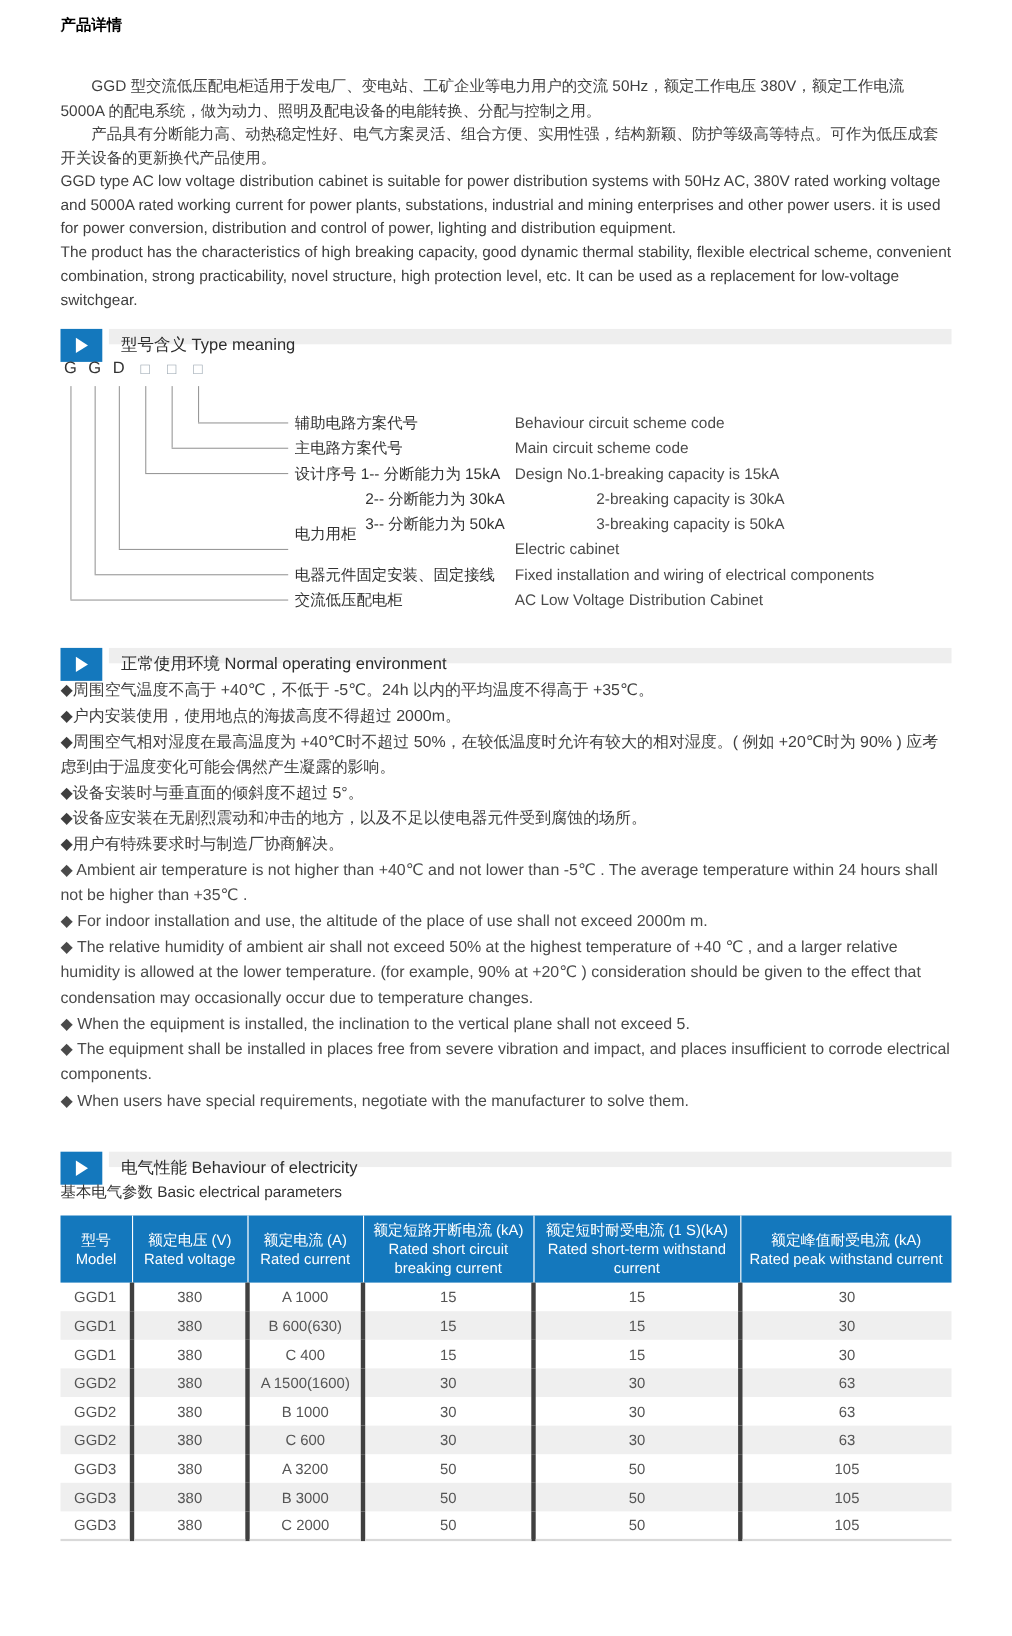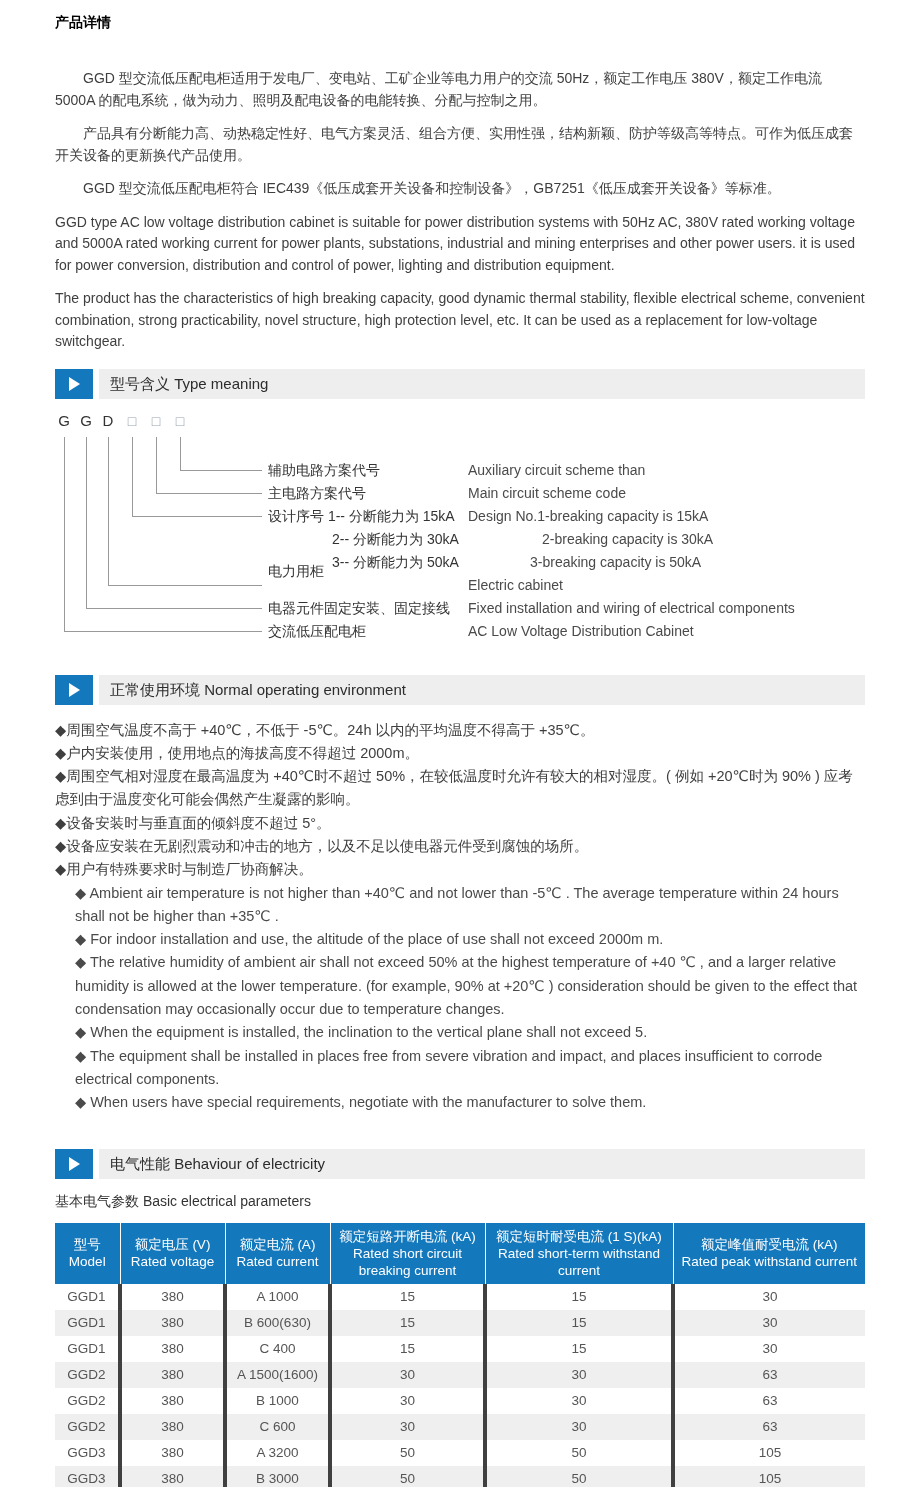--- a/index.html
+++ b/index.html
@@ -2,40 +2,40 @@
 <html><head>
 <meta charset="utf-8">
 <style>
   * { margin:0; padding:0; box-sizing:border-box; }
   body {
     width:920px; height:1487px; background:#fff; overflow:hidden;
     font-family:"Liberation Sans","DejaVu Sans",sans-serif; color:#444;
   }
   .page { padding:14px 55px 0 55px; }
   .page-title { font-size:14px; font-weight:bold; color:#000; margin-bottom:36px; }
-  .intro p { font-size:14px; line-height:21.5px; color:#3f3f3f;margin-top:12px; }
+  .intro p { font-size:14px; line-height:21.5px; color:#3f3f3f; }
   .intro p.indent { text-indent:2em; }
-  .sec-header { display:flex; align-items:stretch; height:30px; margin-top:16px; }
+  .sec-header { display:flex; align-items:stretch; height:14px; margin-top:16px; }
   .sec-icon { width:38px; height:30px; background:#1478bd; display:flex; align-items:center; justify-content:center; flex:0 0 38px; }
   .sec-icon .tri { width:0; height:0; border-top:7px solid transparent; border-bottom:7px solid transparent; border-left:11px solid #fff; }
   .sec-bar { flex:1; background:#eeeeee; margin-left:6px; line-height:30px; padding-left:11px; font-size:15px; color:#2c2c2c; }
   
   .diagram { position:relative; height:248px; margin-top:12px; font-size:14px; }
   .diagram .ch { position:absolute; top:0; width:16px; text-align:center; font-size:15px; line-height:20px; }
   .diagram .letter { color:#333; }
   .diagram .box { color:#97a3ae; font-size:14px; }
   .diagram .vline { position:absolute; width:1px; background:#999; }
   .diagram .hline { position:absolute; height:1px; background:#999; }
   .diagram .lbl { position:absolute; line-height:20px; white-space:nowrap; }
   .diagram .cn { color:#333; }
   .diagram .en { color:#4a4a4a; }
   
   .env { margin-top:14px; }
   .env p { font-size:14.5px; line-height:23.3px; color:#3f3f3f; }
-  .env p.en { color:#4a4a4a;margin-left:20px; }
+  .env p.en { color:#4a4a4a; }
   
   .subtitle { margin-top:14px; font-size:14px; color:#333; }
   table.params { margin-top:12px; border-collapse:collapse; table-layout:fixed; width:810px; border-bottom:2px solid #d9d9d9; }
   table.params th {
     background:#1478bd; color:#fff; font-weight:normal; font-size:13.5px;
     line-height:17px; padding:5px 2px; border-right:1px solid #fff; text-align:center; vertical-align:middle;
   }
   table.params th:last-child { border-right:none; }
   table.params td {
     height:26px; text-align:center; font-size:13.5px; color:#555;
@@ -47,21 +47,20 @@
 </head>
 <body>
 
 <div class="page">
 
   <div class="page-title">产品详情</div>
 
   <div class="intro">
     <p class="indent">GGD 型交流低压配电柜适用于发电厂、变电站、工矿企业等电力用户的交流 50Hz，额定工作电压 380V，额定工作电流 5000A 的配电系统，做为动力、照明及配电设备的电能转换、分配与控制之用。</p>
     <p class="indent">产品具有分断能力高、动热稳定性好、电气方案灵活、组合方便、实用性强，结构新颖、防护等级高等特点。可作为低压成套开关设备的更新换代产品使用。</p>
-    <p class="indent">GGD 型交流低压配电柜符合 IEC439《低压成套开关设备和控制设备》，GB7251《低压成套开关设备》等标准。</p>
     <p>GGD type AC low voltage distribution cabinet is suitable for power distribution systems with 50Hz AC, 380V rated working voltage and 5000A rated working current for power plants, substations, industrial and mining enterprises and other power users. it is used for power conversion, distribution and control of power, lighting and distribution equipment.</p>
     <p>The product has the characteristics of high breaking capacity, good dynamic thermal stability, flexible electrical scheme, convenient combination, strong practicability, novel structure, high protection level, etc. It can be used as a replacement for low-voltage switchgear.</p>
   </div>
 
   <div class="sec-header">
     <div class="sec-icon">
         <div class="tri"></div>
       </div>
     <div class="sec-bar">型号含义 Type meaning</div>
   </div>
@@ -82,29 +81,29 @@
     <div class="vline" style="left:9px;top:26px;height:194px"></div>
 
     <div class="hline" style="left:125px;top:59px;width:82px"></div>
     <div class="hline" style="left:101px;top:82px;width:106px"></div>
     <div class="hline" style="left:77px;top:105px;width:130px"></div>
     <div class="hline" style="left:53px;top:174px;width:154px"></div>
     <div class="hline" style="left:31px;top:197px;width:176px"></div>
     <div class="hline" style="left:9px;top:220px;width:198px"></div>
 
     <span class="lbl cn" style="left:213px;top:49px">辅助电路方案代号</span>
-    <span class="lbl en" style="left:413px;top:49px">Auxiliary circuit scheme than</span>
+    <span class="lbl en" style="left:413px;top:49px">Behaviour circuit scheme code</span>
     <span class="lbl cn" style="left:213px;top:72px">主电路方案代号</span>
     <span class="lbl en" style="left:413px;top:72px">Main circuit scheme code</span>
     <span class="lbl cn" style="left:213px;top:95px">设计序号 1-- 分断能力为 15kA</span>
     <span class="lbl en" style="left:413px;top:95px">Design No.1-breaking capacity is 15kA</span>
     <span class="lbl cn" style="left:277px;top:118px">2-- 分断能力为 30kA</span>
     <span class="lbl en" style="left:487px;top:118px">2-breaking capacity is 30kA</span>
     <span class="lbl cn" style="left:277px;top:141px">3-- 分断能力为 50kA</span>
-    <span class="lbl en" style="left:475px;top:141px">3-breaking capacity is 50kA</span>
+    <span class="lbl en" style="left:487px;top:141px">3-breaking capacity is 50kA</span>
     <span class="lbl cn" style="left:213px;top:150px">电力用柜</span>
     <span class="lbl en" style="left:413px;top:164px">Electric cabinet</span>
     <span class="lbl cn" style="left:213px;top:187px">电器元件固定安装、固定接线</span>
     <span class="lbl en" style="left:413px;top:187px">Fixed installation and wiring of electrical components</span>
     <span class="lbl cn" style="left:213px;top:210px">交流低压配电柜</span>
     <span class="lbl en" style="left:413px;top:210px">AC Low Voltage Distribution Cabinet</span>
   </div>
 
   <div class="sec-header">
     <div class="sec-icon">

